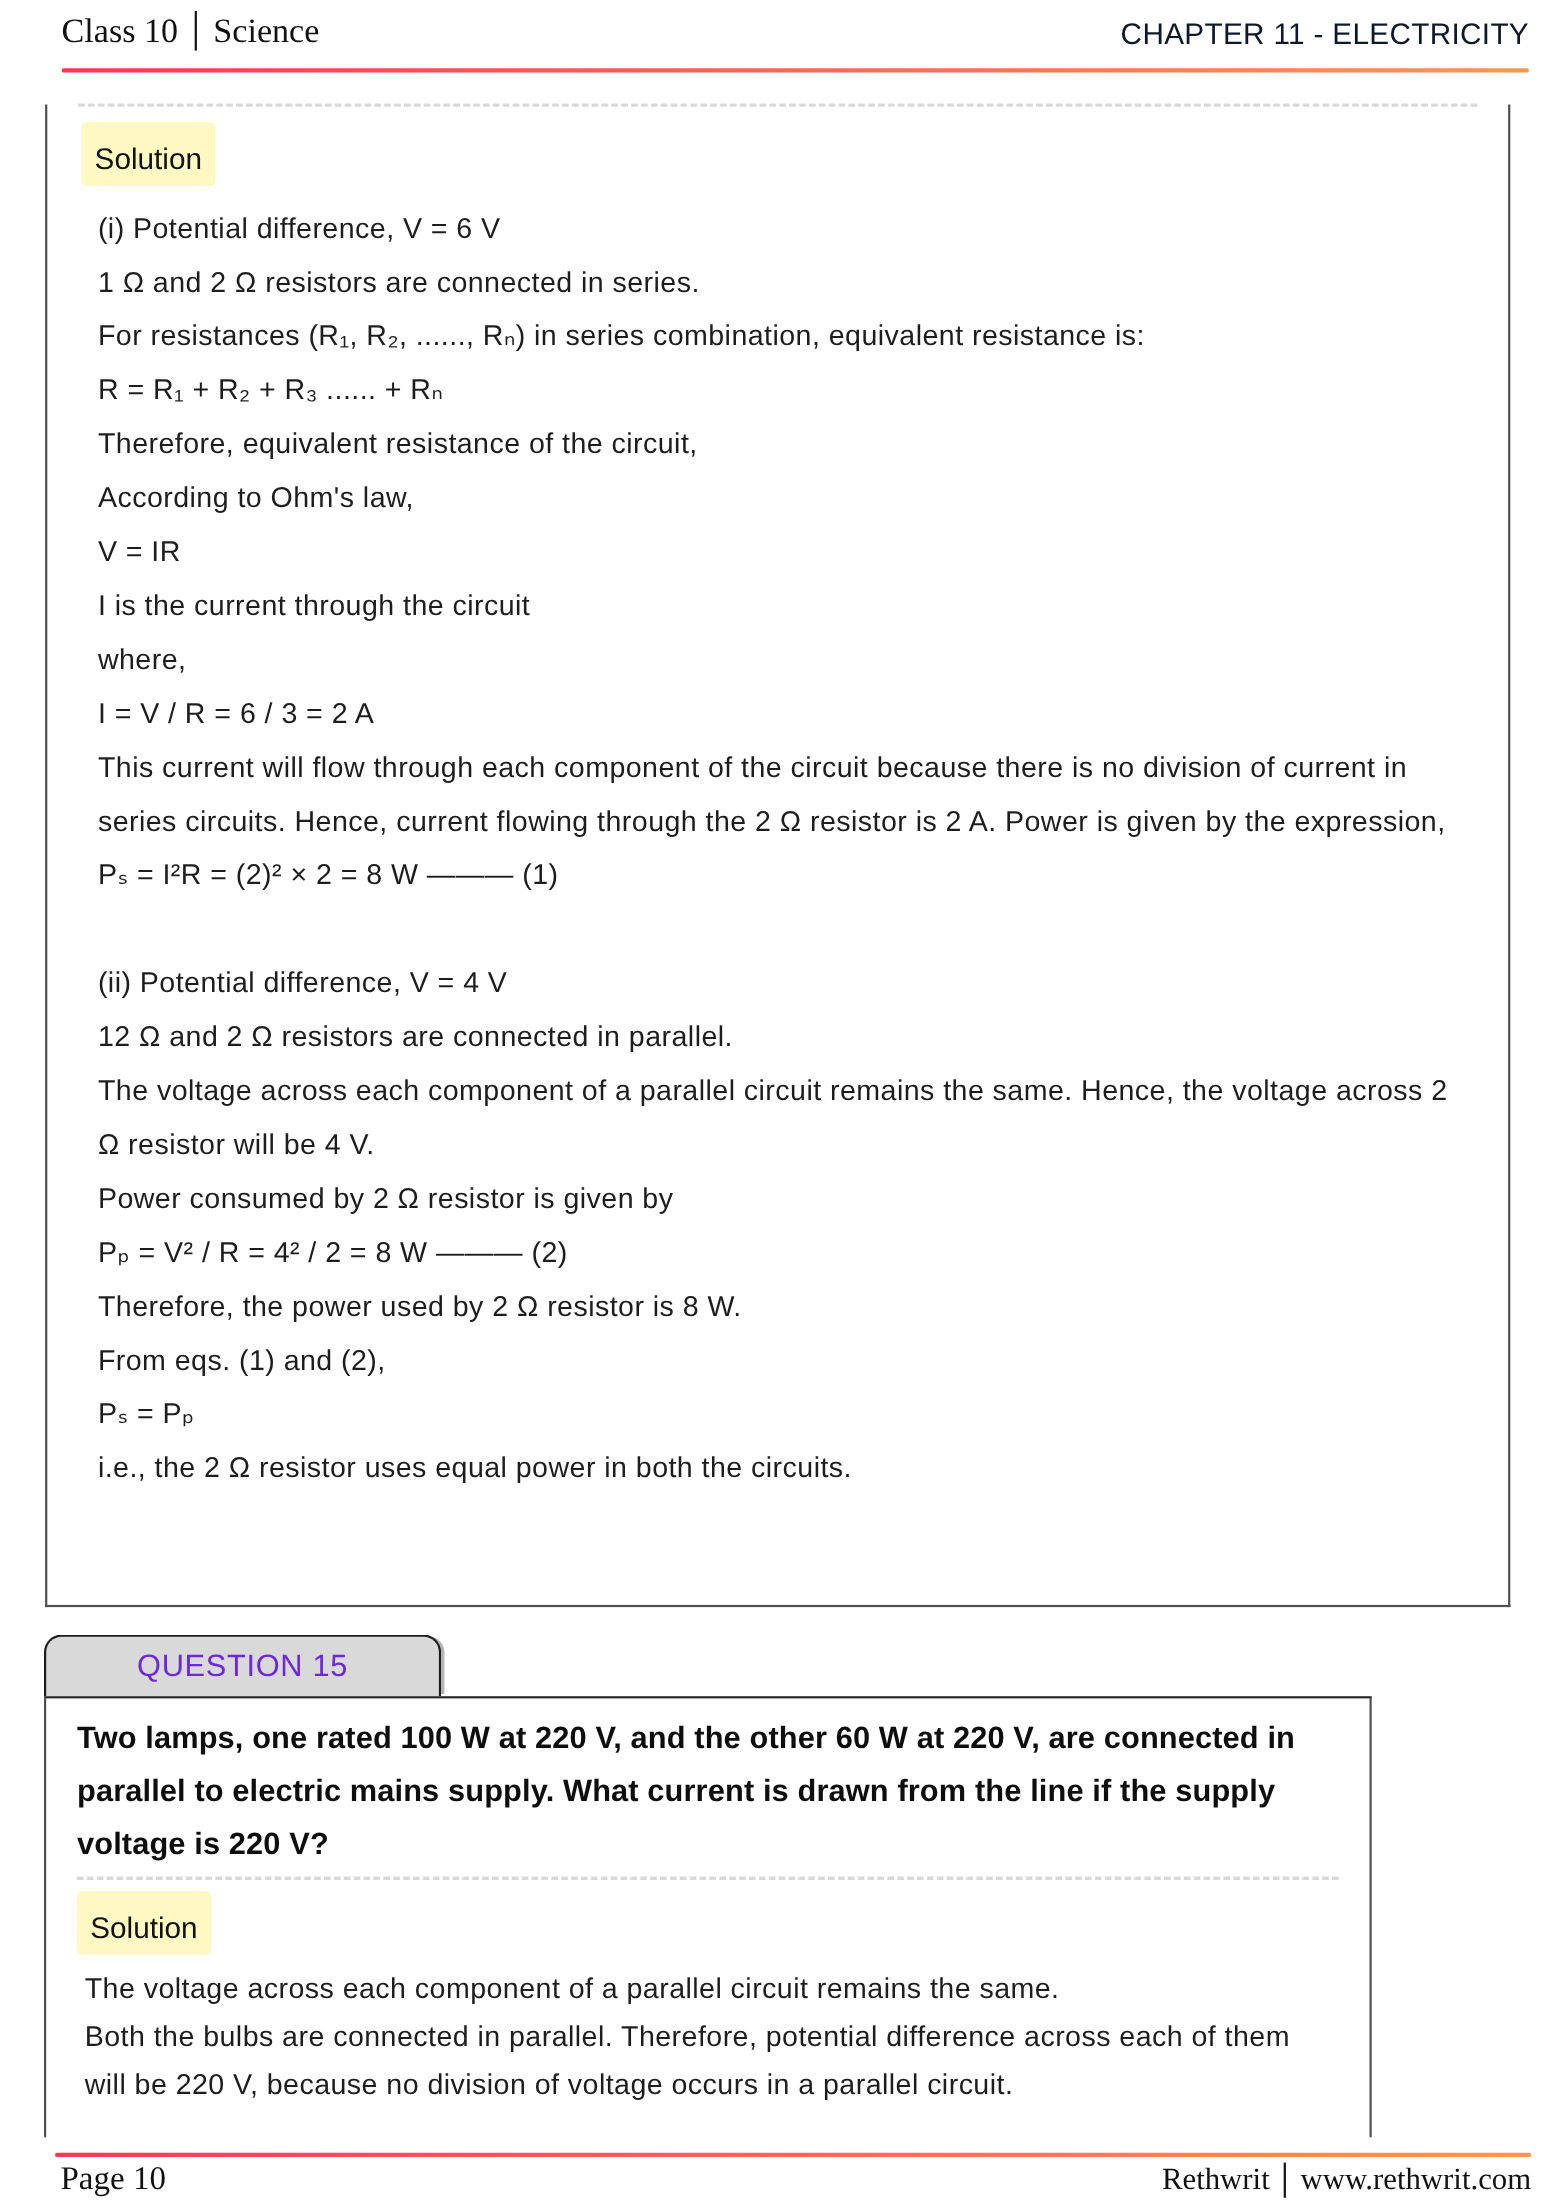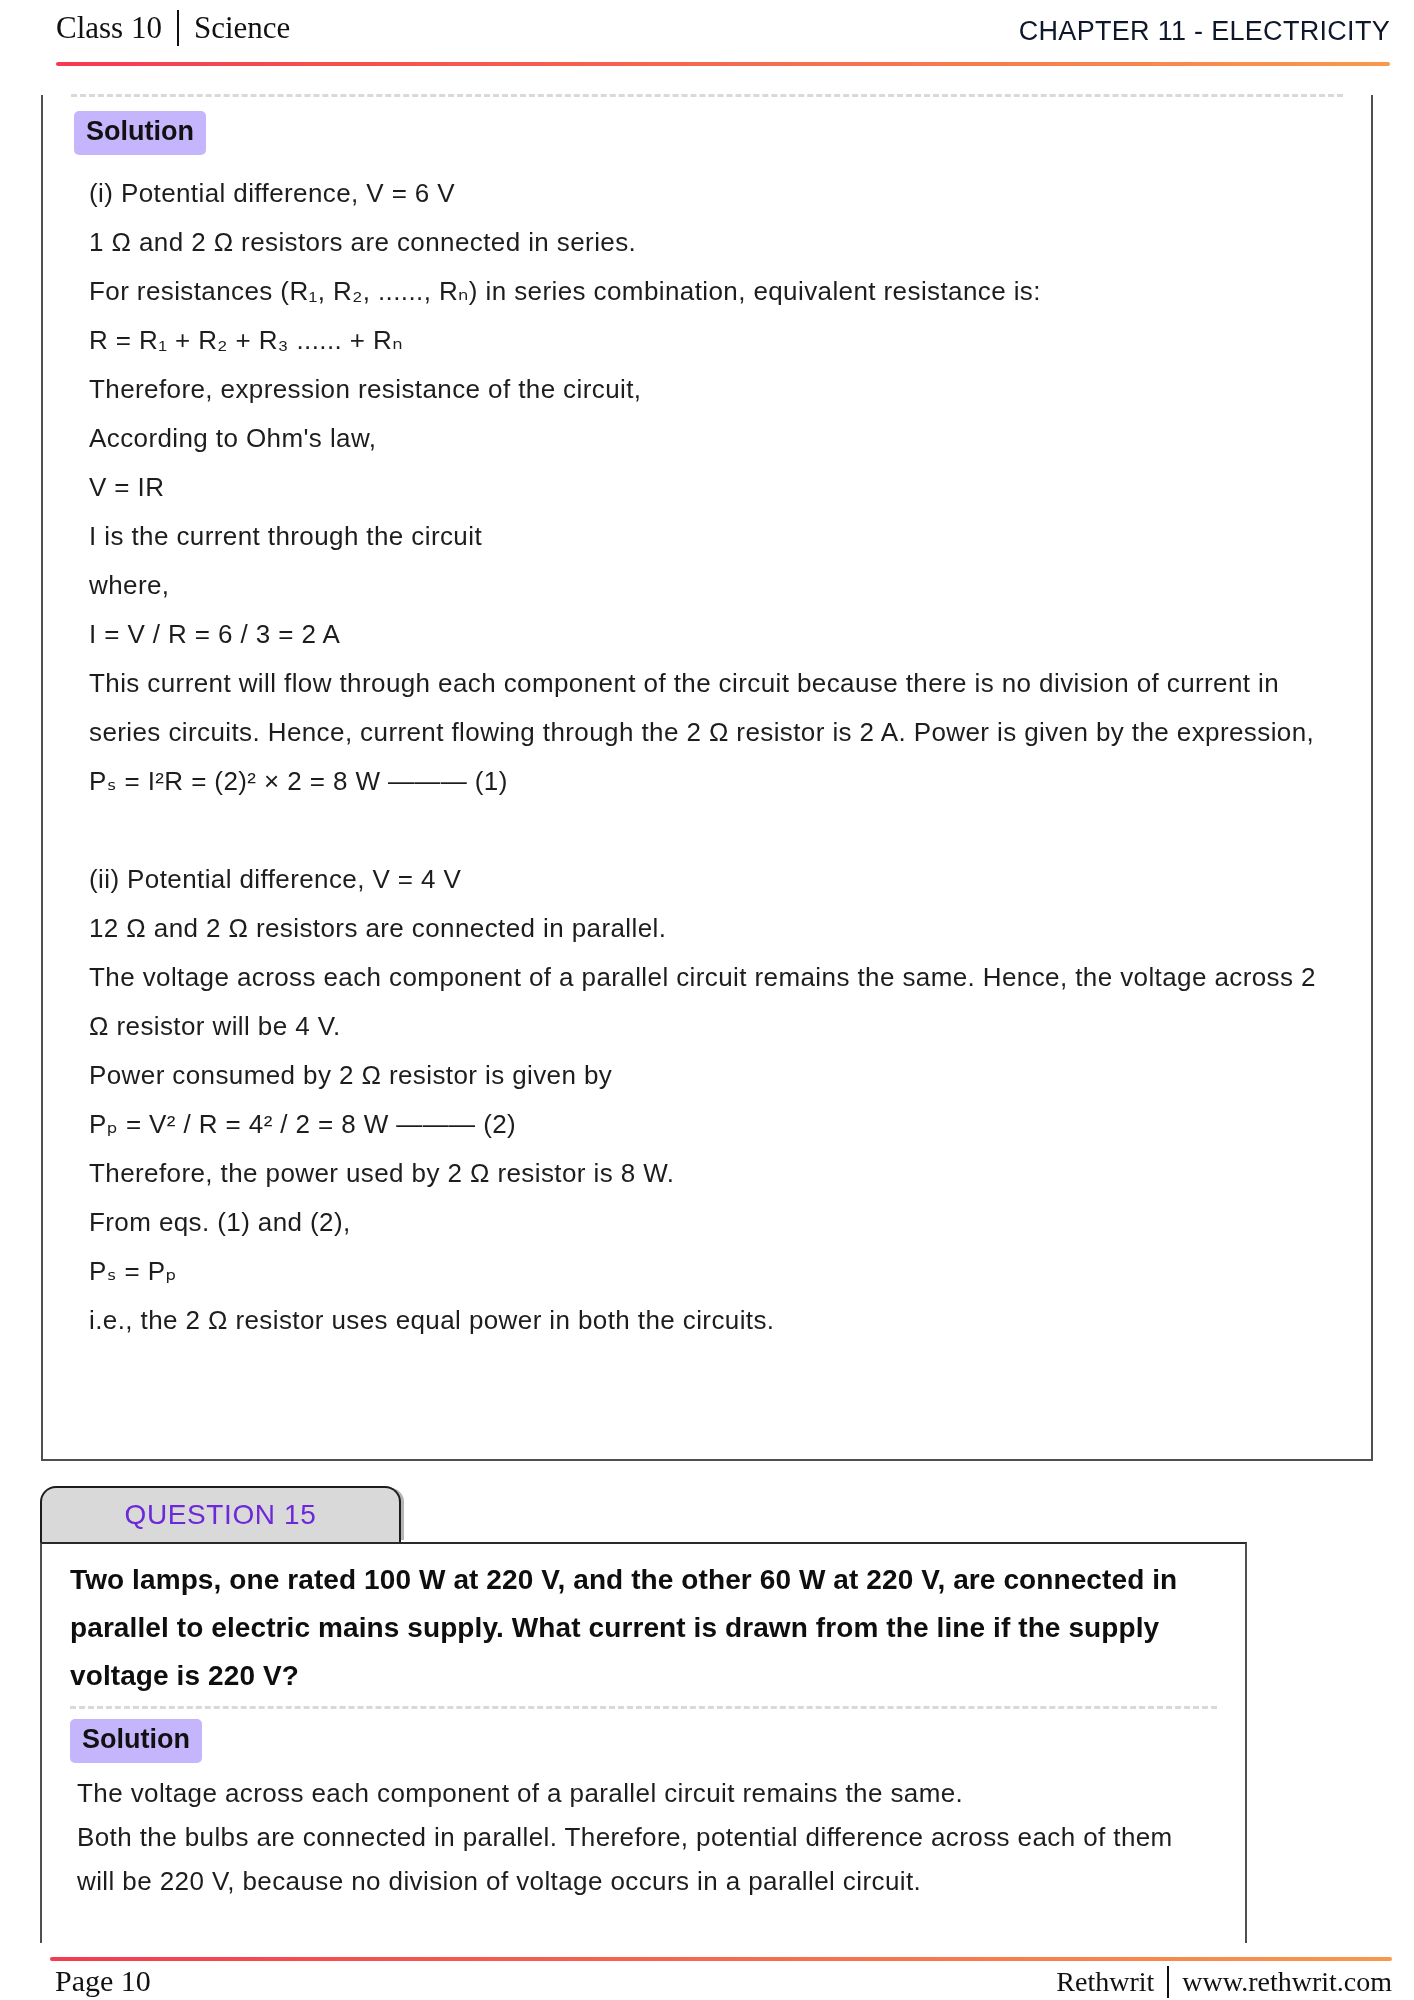--- a/index.html
+++ b/index.html
@@ -24,22 +24,22 @@
     background:linear-gradient(90deg,#f43b51,#f9984d);
   }
 
   
   .solution-box {
     position:absolute; left:41px; top:95px; width:1332px; height:1366px;
     border:2.5px solid #4f4f4f; border-top:none; background:#fff;
   }
   .dash-top { margin:0 28px; border-top:3px dashed #d9d9d9; transform:translateY(-1px); }
   .sol-label {
-    display:inline-block; margin:13px 0 0 31px; background:#c4b5fd; color:#111;
-    font-weight:700; font-size:27px; line-height:1; padding:7px 12px 10px; border-radius:5px;
+    display:inline-block; margin:13px 0 0 31px; background:#fef9c3; color:#111;
+    font-weight:400; font-size:27px; line-height:1; padding:21px 12px 10px; border-radius:5px;
   }
   .sol-body {
     margin:14px 48px 0 46px; font-size:26px; line-height:49px;
     letter-spacing:0.4px; color:#1d1d1d;
   }
   .sol-body p, .sol-body2 p { margin:0; min-height:49px; }
 
   
   .q-tab {
     position:absolute; left:40px; top:1486px; width:361px; height:56px;
@@ -94,21 +94,21 @@
   <div class="hdr-rule"></div>
 
   <div class="solution-box">
     <div class="dash-top"></div>
     <div class="sol-label">Solution</div>
     <div class="sol-body">
         <p class="sol-line">(i) Potential difference, V = 6 V</p>
         <p class="sol-line">1 Ω and 2 Ω resistors are connected in series.</p>
         <p class="sol-line">For resistances (R₁, R₂, ......, Rₙ) in series combination, equivalent resistance is:</p>
         <p class="sol-line">R = R₁ + R₂ + R₃ ...... + Rₙ</p>
-        <p class="sol-line">Therefore, expression resistance of the circuit,</p>
+        <p class="sol-line">Therefore, equivalent resistance of the circuit,</p>
         <p class="sol-line">According to Ohm's law,</p>
         <p class="sol-line">V = IR</p>
         <p class="sol-line">I is the current through the circuit</p>
         <p class="sol-line">where,</p>
         <p class="sol-line">I = V / R = 6 / 3 = 2 A</p>
         <p class="sol-line">This current will flow through each component of the circuit because there is no division of current in series circuits. Hence, current flowing through the 2 Ω resistor is 2 A. Power is given by the expression,</p>
         <p class="sol-line">Pₛ = I²R = (2)² × 2 = 8 W ——— (1)</p>
         <p class="sol-line"></p>
         <p class="sol-line">(ii) Potential difference, V = 4 V</p>
         <p class="sol-line">12 Ω and 2 Ω resistors are connected in parallel.</p>

